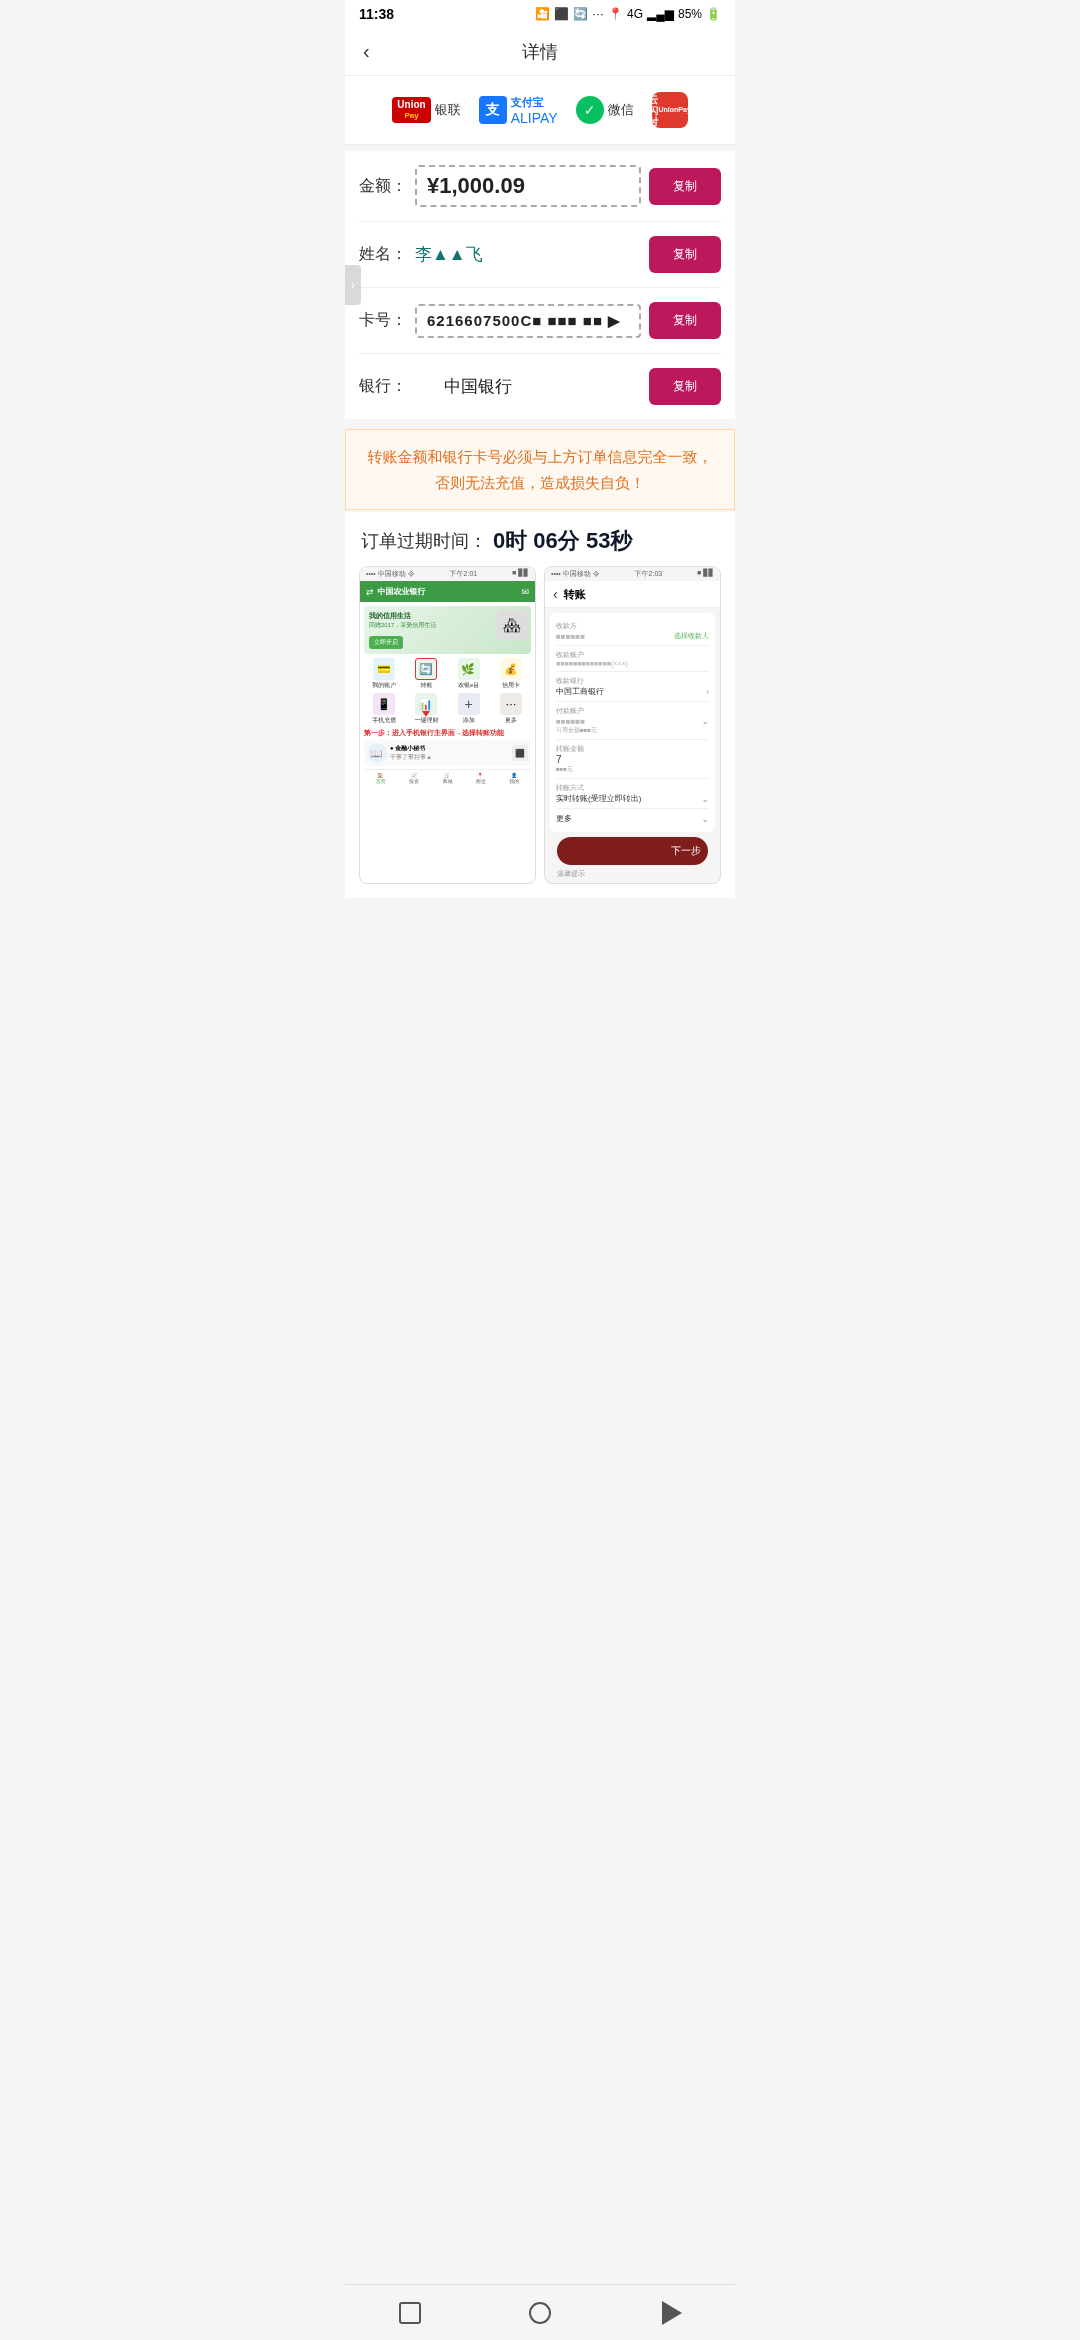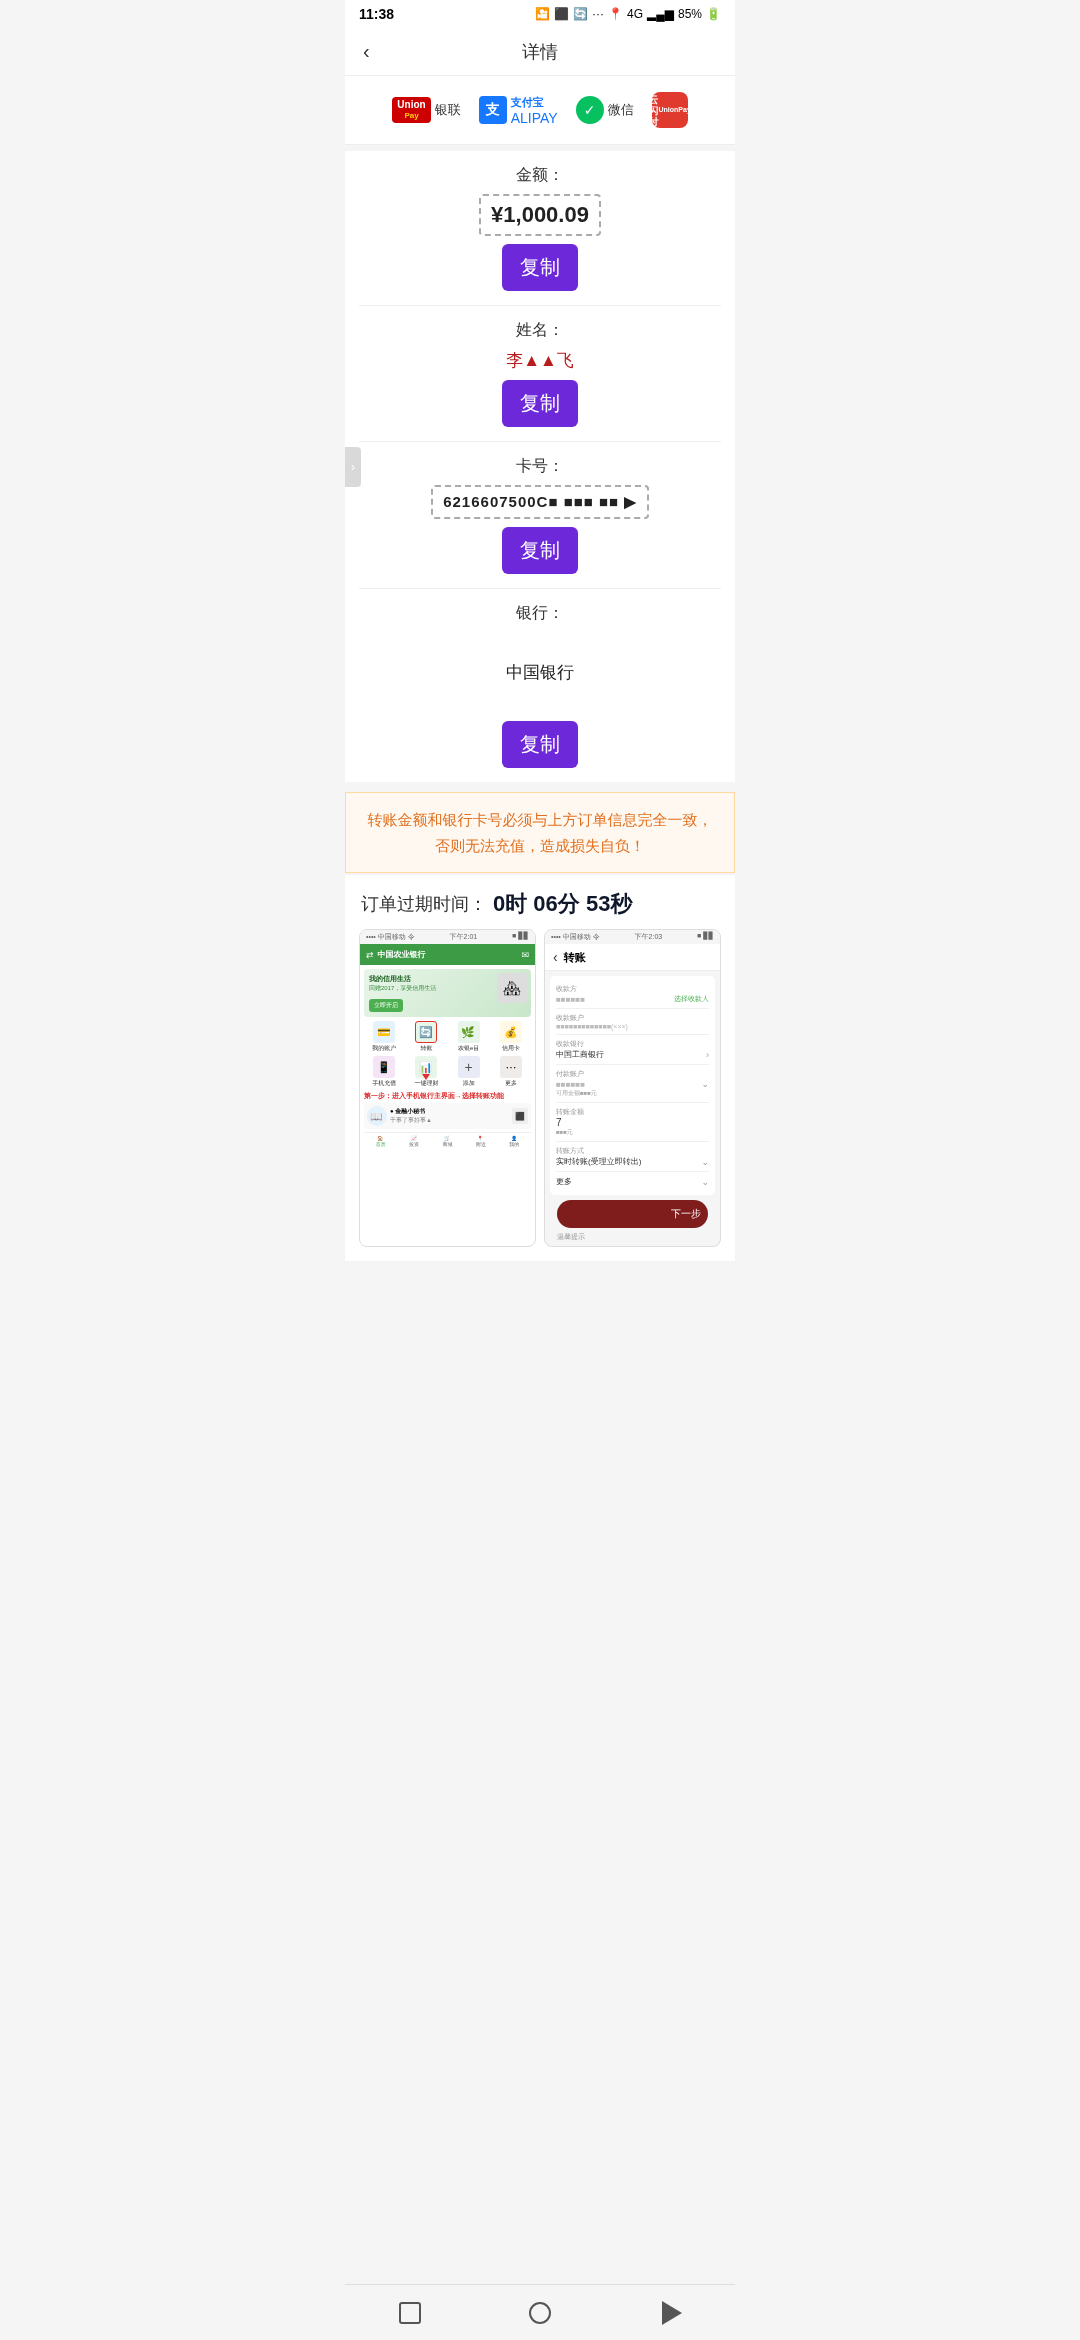--- a/index.html
+++ b/index.html
@@ -123,59 +123,58 @@
       background: #fff;
       margin-top: 6px;
       padding: 0 14px;
     }
     .info-row {
       display: flex;
       align-items: center;
       padding: 14px 0;
       border-bottom: 1px solid #eee;
       gap: 8px;
-      flex-direction: column;
     }
     .info-label {
       color: #333;
       font-size: 16px;
       min-width: 48px;
     }
     .info-value-wrapper {
       flex: 1;
       border: 2px dashed #aaa;
       border-radius: 4px;
       padding: 6px 10px;
     }
     .info-value {
       font-size: 22px;
       font-weight: bold;
       color: #222;
     }
     .info-value-name {
       font-size: 17px;
-      color: #b91c1c;
+      color: #0f766e;
     }
     .info-value-card {
       font-size: 15px;
       color: #222;
       font-weight: bold;
       letter-spacing: 1px;
     }
     .info-value-bank {
       font-size: 17px;
       color: #222;
     }
     .copy-btn {
-      background: #6d28d9;
+      background: #be185d;
       color: #fff;
       border: none;
       border-radius: 6px;
       padding: 10px 18px;
-      font-size: 20px;
+      font-size: 12px;
       font-weight: 500;
       cursor: pointer;
       min-width: 72px;
       text-align: center;
     }
     .side-arrow {
       position: absolute;
       left: 0;
       top: 50%;
       transform: translateY(-50%);

